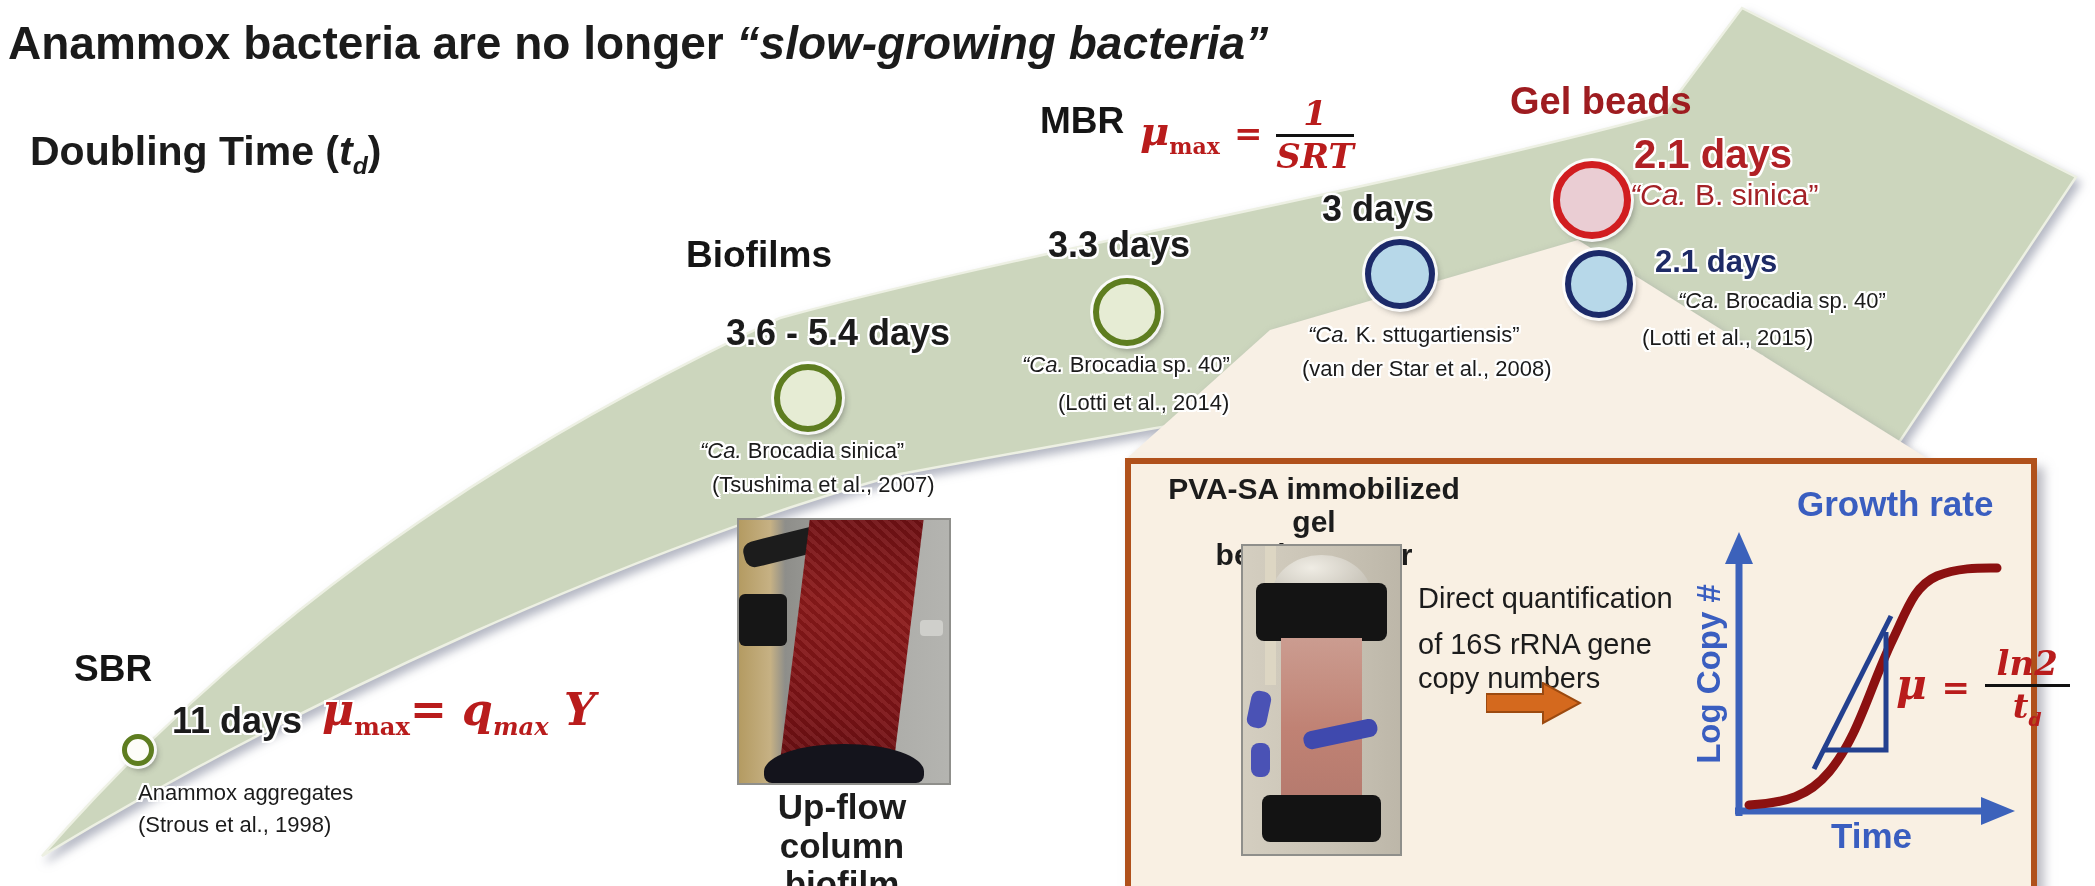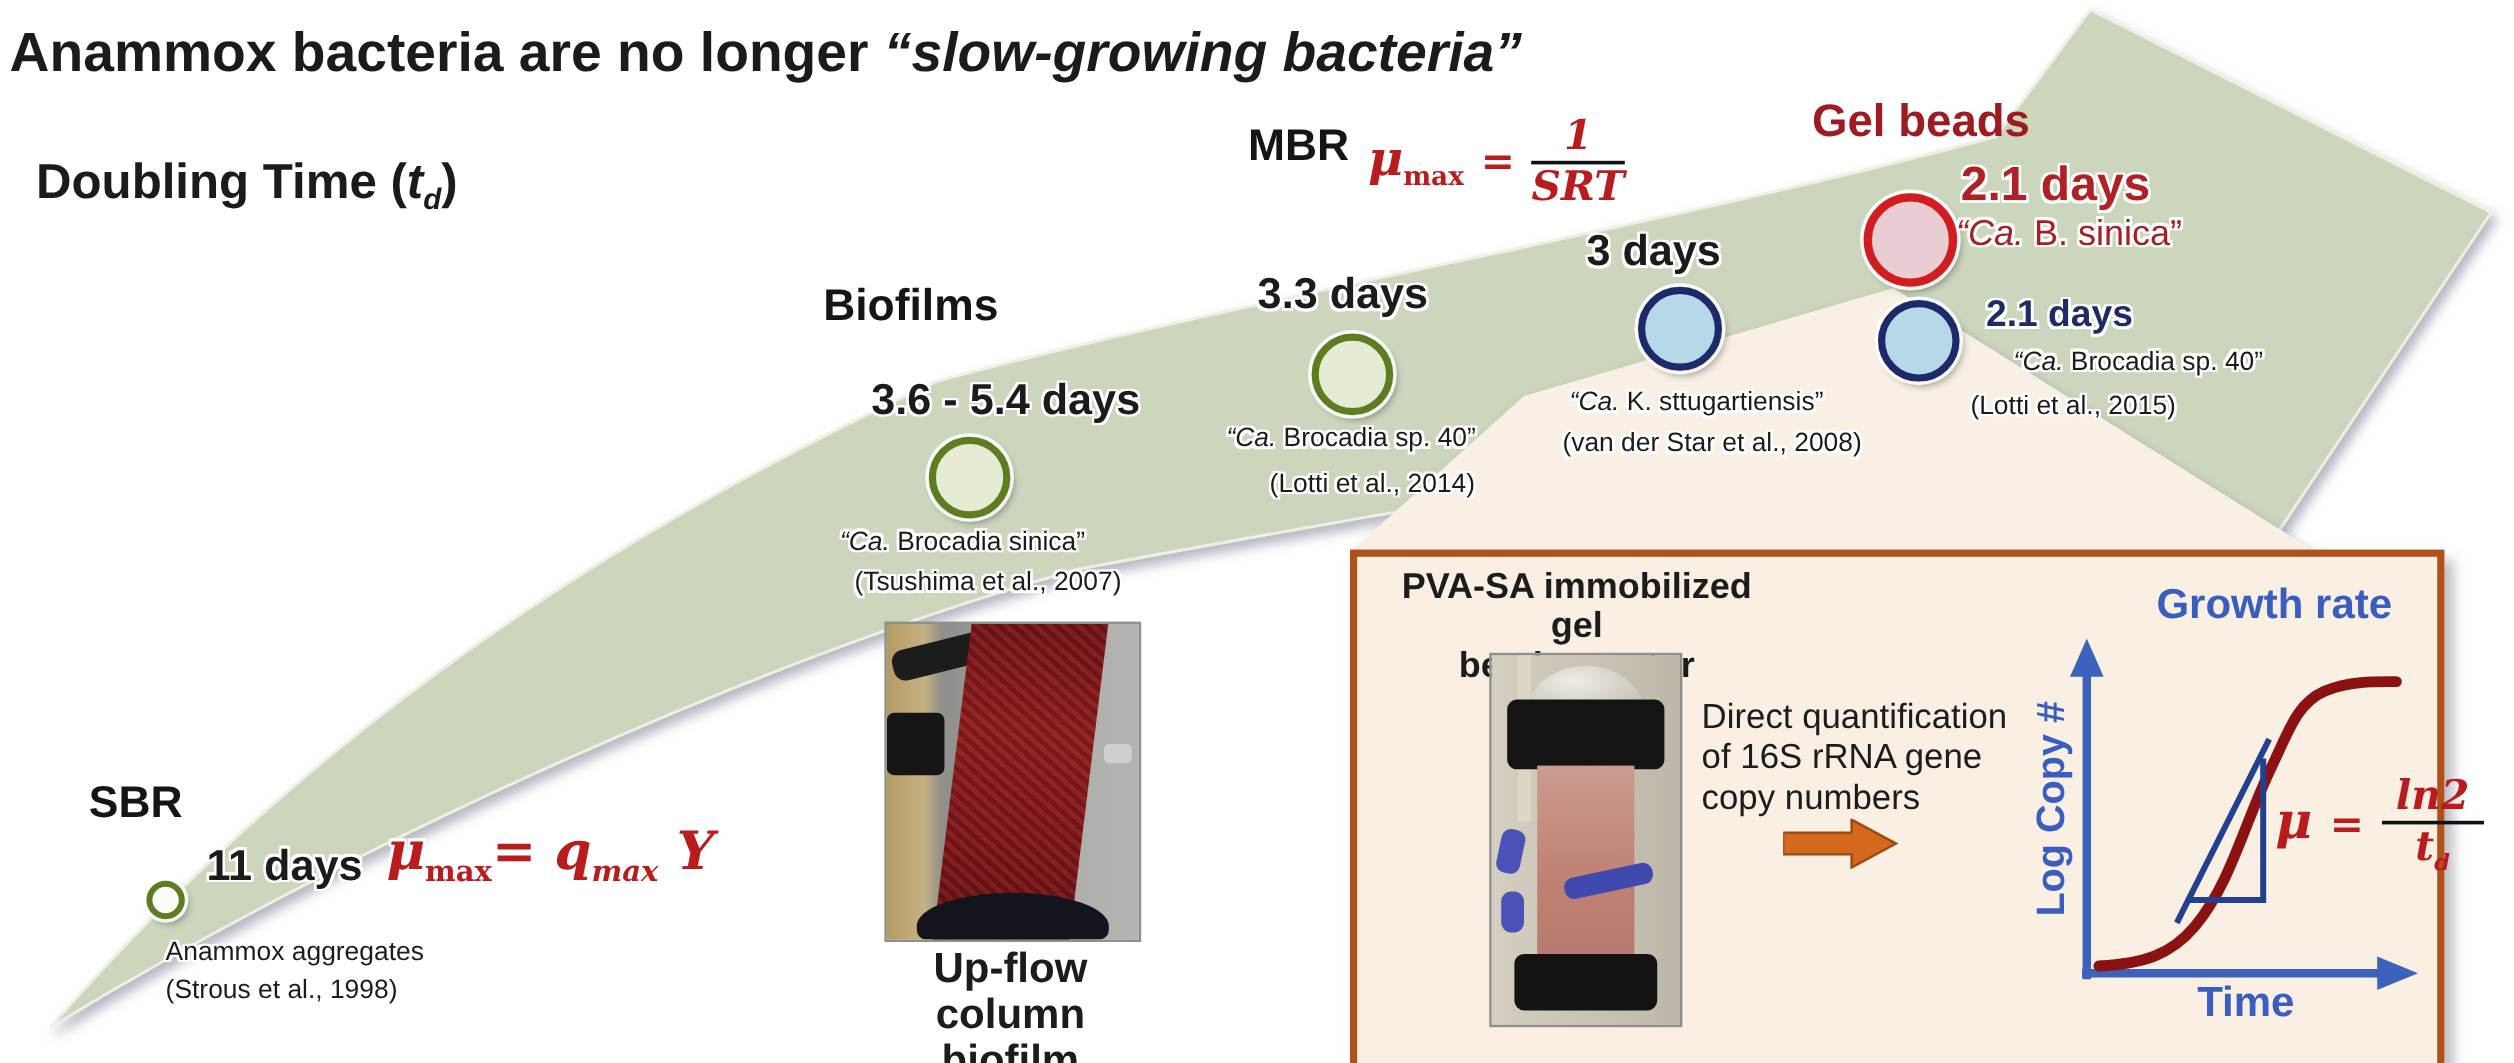--- a/index.html
+++ b/index.html
@@ -144,21 +144,21 @@
       <div style="position:absolute;left:24%;top:30%;width:52%;height:53%;
                   background:linear-gradient(180deg,#cb9c90,#c08274 55%,#b57a6e),
                              repeating-radial-gradient(circle at 30% 30%,rgba(255,255,255,.12) 0 3px,rgba(0,0,0,.05) 3px 6px);"></div>
       <div style="position:absolute;left:4%;top:47%;width:13%;height:12%;background:#4a52b5;border-radius:8px;transform:rotate(12deg);"></div>
       <div style="position:absolute;left:38%;top:58%;width:48%;height:6%;background:#3f49ae;border-radius:8px;transform:rotate(-12deg);"></div>
       <div style="position:absolute;left:5%;top:64%;width:12%;height:11%;background:#4a52b5;border-radius:8px;"></div>
       <div style="position:absolute;left:12%;top:81%;width:76%;height:15%;background:#131313;border-radius:8px;"></div>
     </div>
 
     <div class="abs" style="left:287px;top:120px;font-size:29px;line-height:1.0;color:#1c1c1c;">
-      <div style="margin-bottom:4px;">Direct quantification</div>
+      <div style="margin-bottom:17px;">Direct quantification</div>
       <div style="margin-bottom:5px;">of 16S rRNA gene</div>
       <div>copy numbers</div>
     </div>
 
     <svg class="abs" style="left:355px;top:218px;" width="96" height="44" viewBox="0 0 96 44">
       <polygon points="0,12 57,12 57,1 94,21 57,41 57,30 0,30" fill="#d4691e" stroke="#9c4a10" stroke-width="2"></polygon>
     </svg>
 
     <svg class="abs" style="left:0;top:0;" width="900" height="388" viewBox="0 0 900 388">
 

